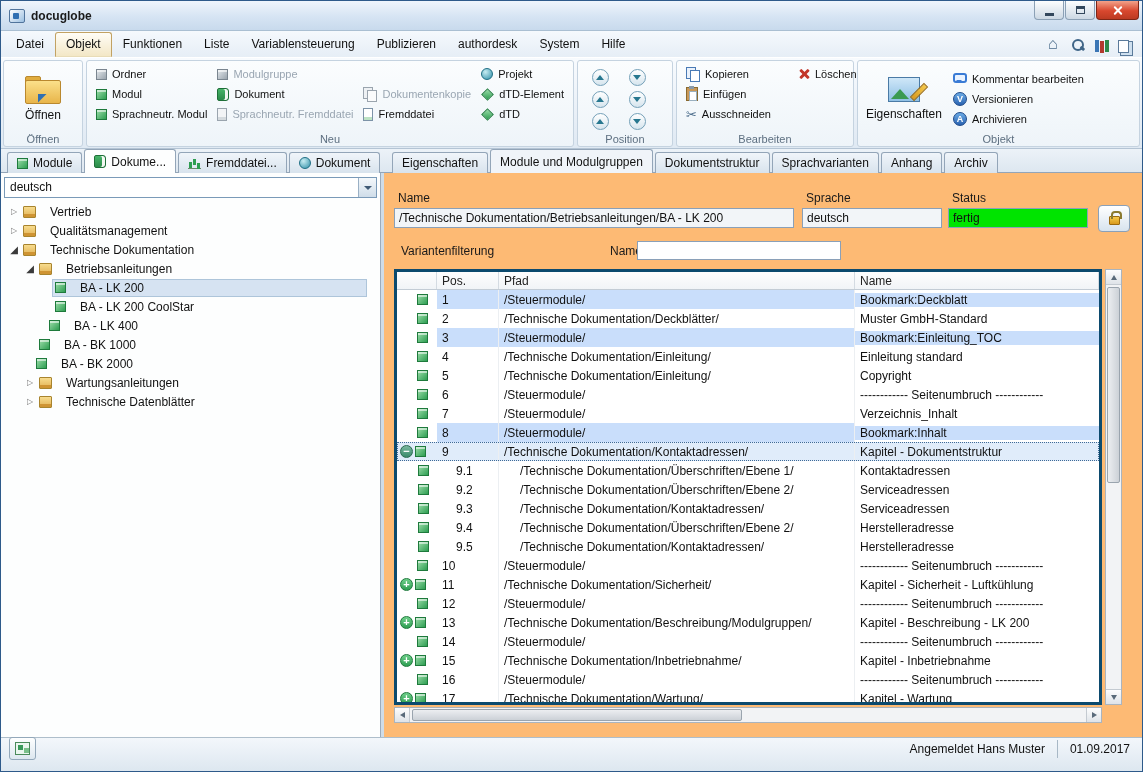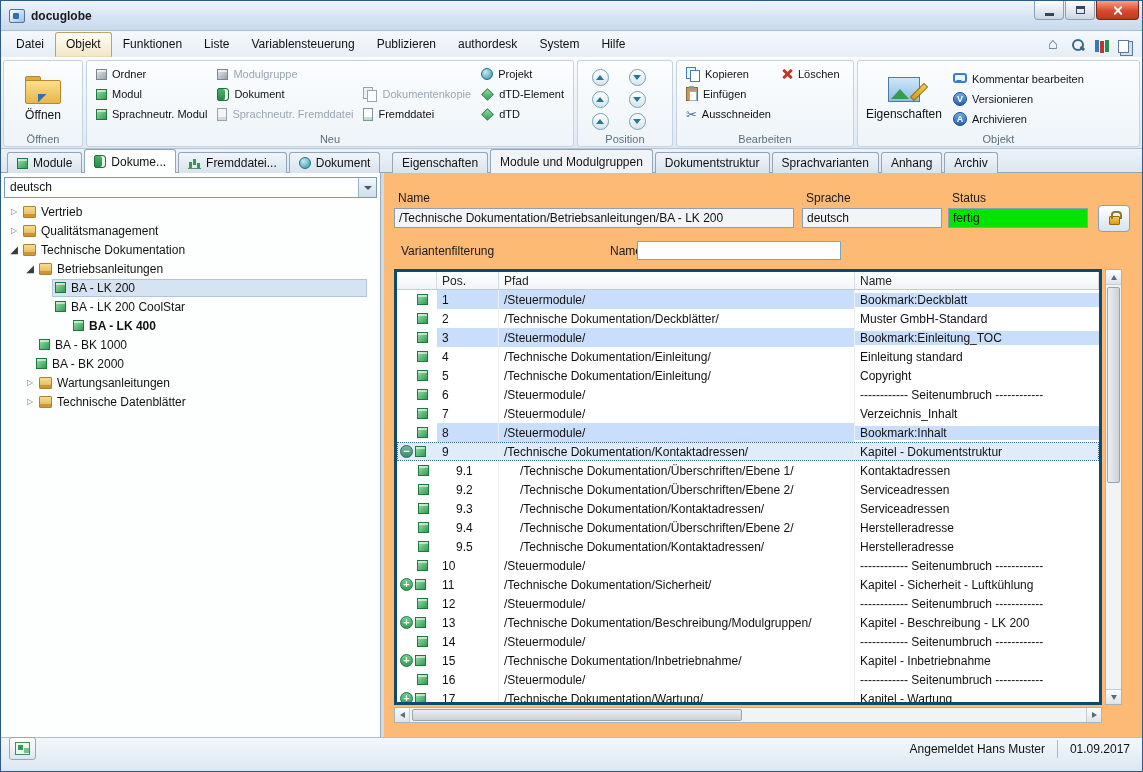--- a/index.html
+++ b/index.html
@@ -56,21 +56,21 @@
   .small-item { display:flex; align-items:center; gap:5px; height:20px; padding:0 5px; font-size:11px; white-space:nowrap; }
   .small-item.disabled { color:#9aa6b2; }
   .neu-cols { display:flex;align-items:flex-end; }
   .neu-col { display:flex; flex-direction:column; justify-content:flex-start; }
   .pos-grid { display:grid; grid-template-columns:auto auto; gap:5px 8px; padding:5px 10px; }
   .pos-btn { width:17px; height:17px; border-radius:50%; border:1px solid #74a0b8;
              background:linear-gradient(#ffffff,#d6e5ee); display:flex; align-items:center; justify-content:center; }
   .tri { width:0; height:0; border-left:4px solid transparent; border-right:4px solid transparent; }
   .tri.up { border-bottom:5px solid #27778f; }
   .tri.down { border-top:5px solid #27778f; }
-  .bearb { display:flex; align-items:flex-start; }
+  .bearb { display:flex; align-items:flex-start;gap:17px; }
   .bearb-col { display:flex; flex-direction:column; }
   .objekt-wrap { display:flex; align-items:center; gap:2px; }
   .objekt-side { display:flex; flex-direction:column; justify-content:center; }
 
   
   .ic { display:inline-flex; flex:none; align-items:center; justify-content:center; }
   .ic-cube { width:11px; height:11px; background:linear-gradient(135deg,#9adca8,#2e9e52);
              border:1px solid #1e7a3c; box-shadow:inset 0 2px 0 rgba(255,255,255,.55); }
   .ic-cube-gray { width:11px; height:11px; background:linear-gradient(135deg,#e2e7eb,#9aa4ad);
              border:1px solid #7a858f; box-shadow:inset 0 2px 0 rgba(255,255,255,.6); }
@@ -151,21 +151,21 @@
   .lang-value { flex:1; padding:2px 5px; }
   .lang-arrow { width:18px; border-left:1px solid #9ab0c5; background:linear-gradient(#f4f8fb,#cfdde9);
                 display:flex; align-items:center; justify-content:center; }
   .tri-sm-down { width:0; height:0; border-left:4px solid transparent; border-right:4px solid transparent;
                 border-top:4px solid #3f5a75; }
   .tree { flex:1; overflow:hidden; padding-top:2px; }
   .tree-row { height:19px; display:flex; align-items:center; }
   .tree-exp { width:14px; flex:none; text-align:center; font-size:8px; color:#7a7a7a; }
   .row-inner { flex:1; display:flex; align-items:center; gap:5px; margin-right:14px; padding:1px 2px; }
   .tree-row.selected .row-inner { background:#d6e3f2; box-shadow:0 0 0 1px #aec5da; }
-  .tree-label { white-space:nowrap; }
+  .tree-label { white-space:nowrap;margin-left:9px; }
 
   
   .flabel { position:absolute; font-size:12px; color:#1a1a1a; }
   .ffield { position:absolute; height:20px; border:1px solid #8aa0b8; background:#f2f5f8;
             padding:2px 4px; white-space:nowrap; overflow:hidden; }
   .ffield.status { font-weight:normal; }
   .lock-btn { position:absolute; width:32px; height:27px; border:1px solid #8aa0b8; border-radius:4px;
               background:linear-gradient(#ffffff,#d7e3ee); display:flex; align-items:center; justify-content:center; }
   .ic-lock { position:relative; width:11px; height:9px; margin-top:4px;
              background:linear-gradient(#f5c94a,#d89a1e); border:1px solid #9a6a10; border-radius:1px; }
@@ -500,21 +500,21 @@
               <span class="tree-label">BA - LK 200</span>
             </span>
           </div>
           <div class="tree-row" style="padding-left: 38px;">
             <span class="tree-exp"></span>
             <span class="row-inner">
               <span class="ic ic-cube"></span>
               <span class="tree-label">BA - LK 200 CoolStar</span>
             </span>
           </div>
-          <div class="tree-row" style="padding-left: 56px; font-weight: bold;">
+          <div class="tree-row" style="padding-left: 32px;">
             <span class="tree-exp"></span>
             <span class="row-inner">
               <span class="ic ic-cube"></span>
               <span class="tree-label">BA - LK 400</span>
             </span>
           </div>
           <div class="tree-row" style="padding-left: 22px;">
             <span class="tree-exp"></span>
             <span class="row-inner">
               <span class="ic ic-cube"></span>

